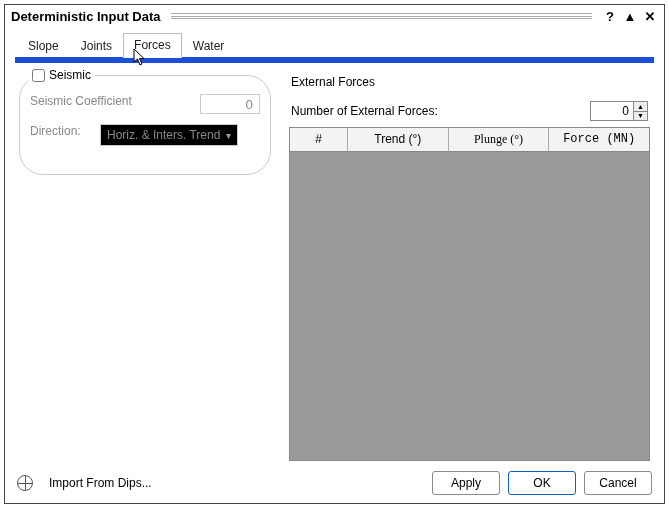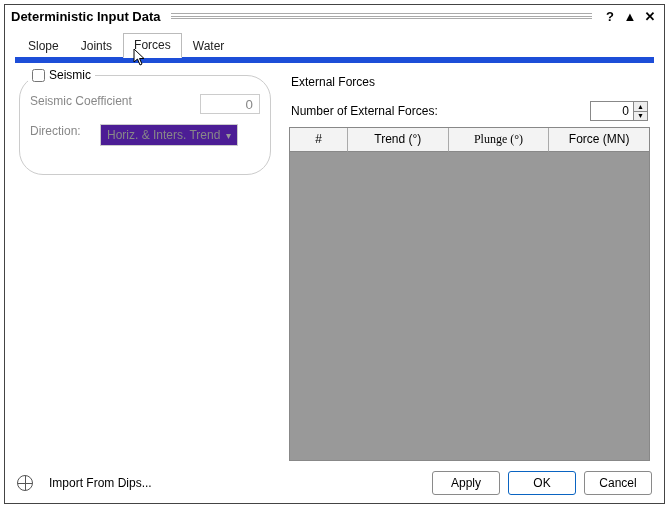--- a/index.html
+++ b/index.html
@@ -129,21 +129,21 @@
   }
   .select {
     border: 1px solid #ccc;
     height: 22px;
     display: flex;
     align-items: center;
     justify-content: space-between;
     padding: 0 6px;
     width: 138px;
     color: #888;
-    background: #4c1d95;
+    background: #000000;
   }
   .select .chev { font-size: 10px; color:#999; }
   .external {
     flex: 1;
     display: flex;
     flex-direction: column;
   }
   .ext-head {
     display:flex;
     align-items:center;
@@ -193,21 +193,21 @@
     display:flex;
     background:#f3f3f3;
   }
   .grid-header div{
     border-right:1px solid #aaa;
     border-bottom:1px solid #888;
     padding:4px 0;
     text-align:center;
     font-size:12px;
   }
-  .grid-header div:last-child{ border-right:none; }
+  .grid-header div:last-child{ border-right:none;font-family:Liberation Mono, monospace; }
   .col-num{ width:58px; }
   .col-a{ flex:1; }
   .col-b{ flex:1;font-family:Liberation Serif, serif; }
   .col-c{ flex:1; }
   .footer{
     display:flex;
     align-items:center;
     padding: 6px 2px 0 2px;
     gap:8px;
   }

